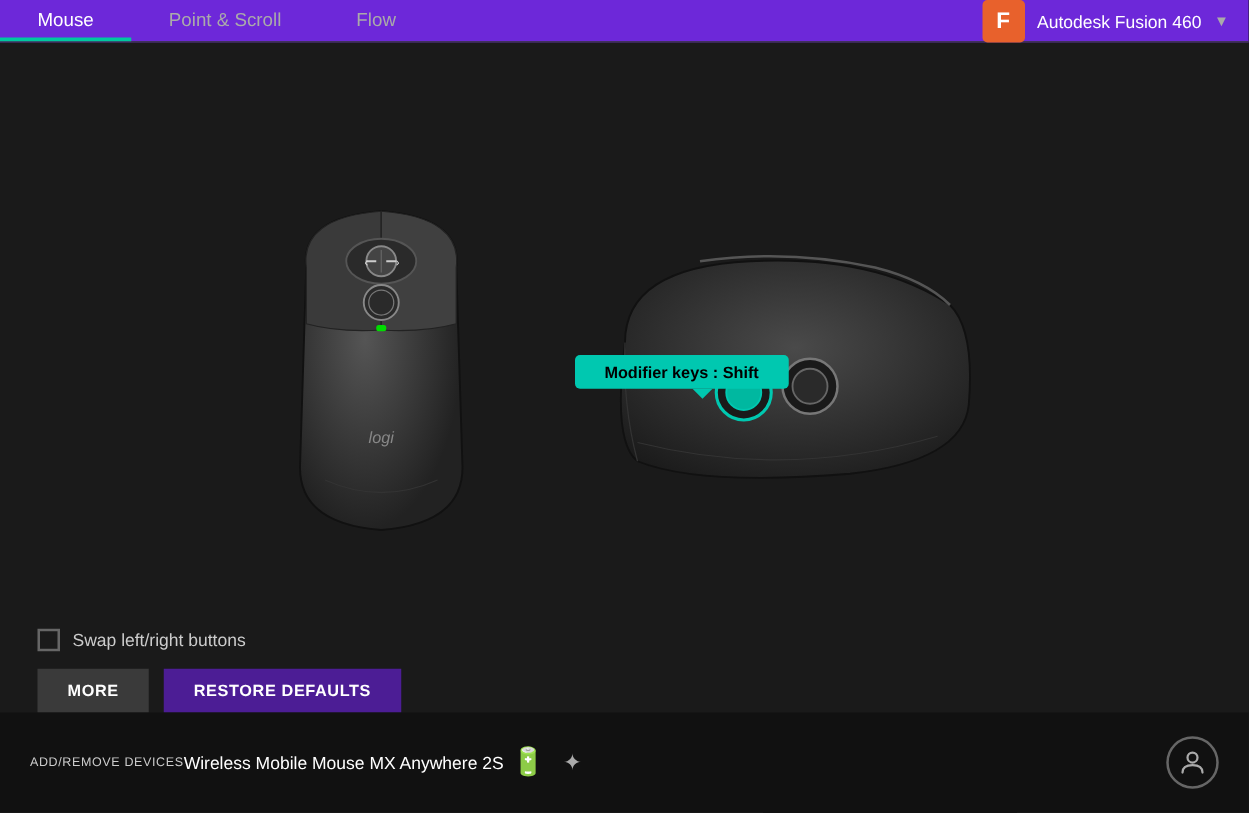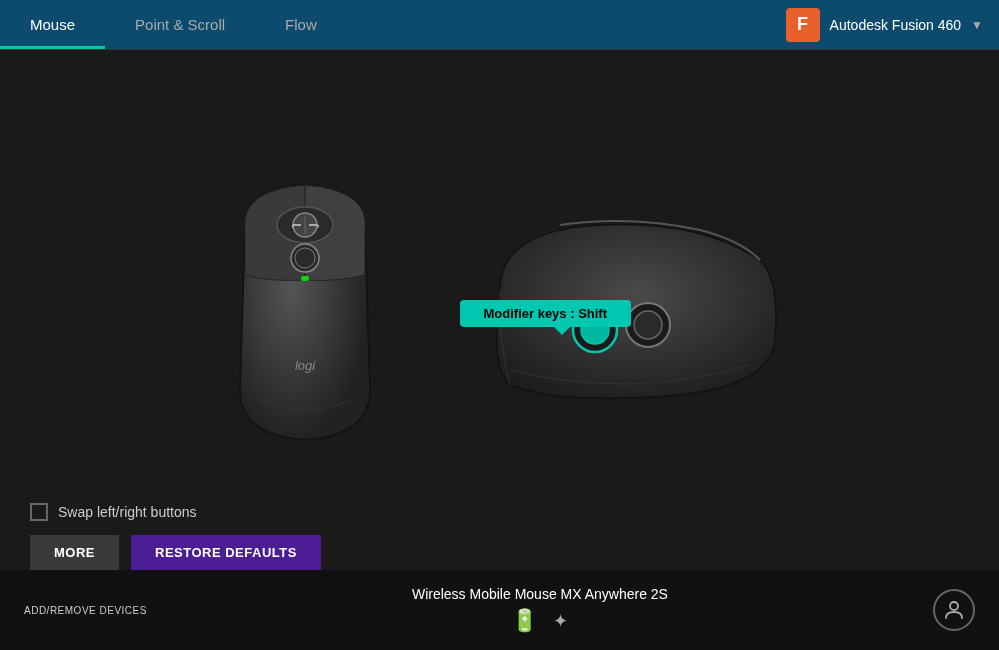--- a/index.html
+++ b/index.html
@@ -10,22 +10,22 @@
       font-family: 'Arial', sans-serif;
       color: #fff;
       overflow: hidden;
       position: relative;
     }
 
     
     .tab-bar {
       display: flex;
       align-items: stretch;
-      background: #0c4a6e;
-      height: 50px;
+      background: #6d28d9;
+      height: 34px;
       border-bottom: 1px solid #333;
       position: relative;
     }
     .tab {
       display: flex;
       align-items: center;
       justify-content: center;
       padding: 0 30px;
       font-size: 15px;
       color: #aaa;
@@ -203,21 +203,21 @@
       font-size: 10px;
       font-weight: 400;
       color: #ccc;
       letter-spacing: 0.5px;
       cursor: pointer;
       text-transform: uppercase;
     }
     .device-info {
       flex: 1;
       display: flex;
-      flex-direction: column;
+      flex-direction: row;
       align-items: center;
       gap: 6px;
     }
     .device-name {
       font-size: 14px;
       color: #fff;
     }
     .device-icons {
       display: flex;
       gap: 14px;

